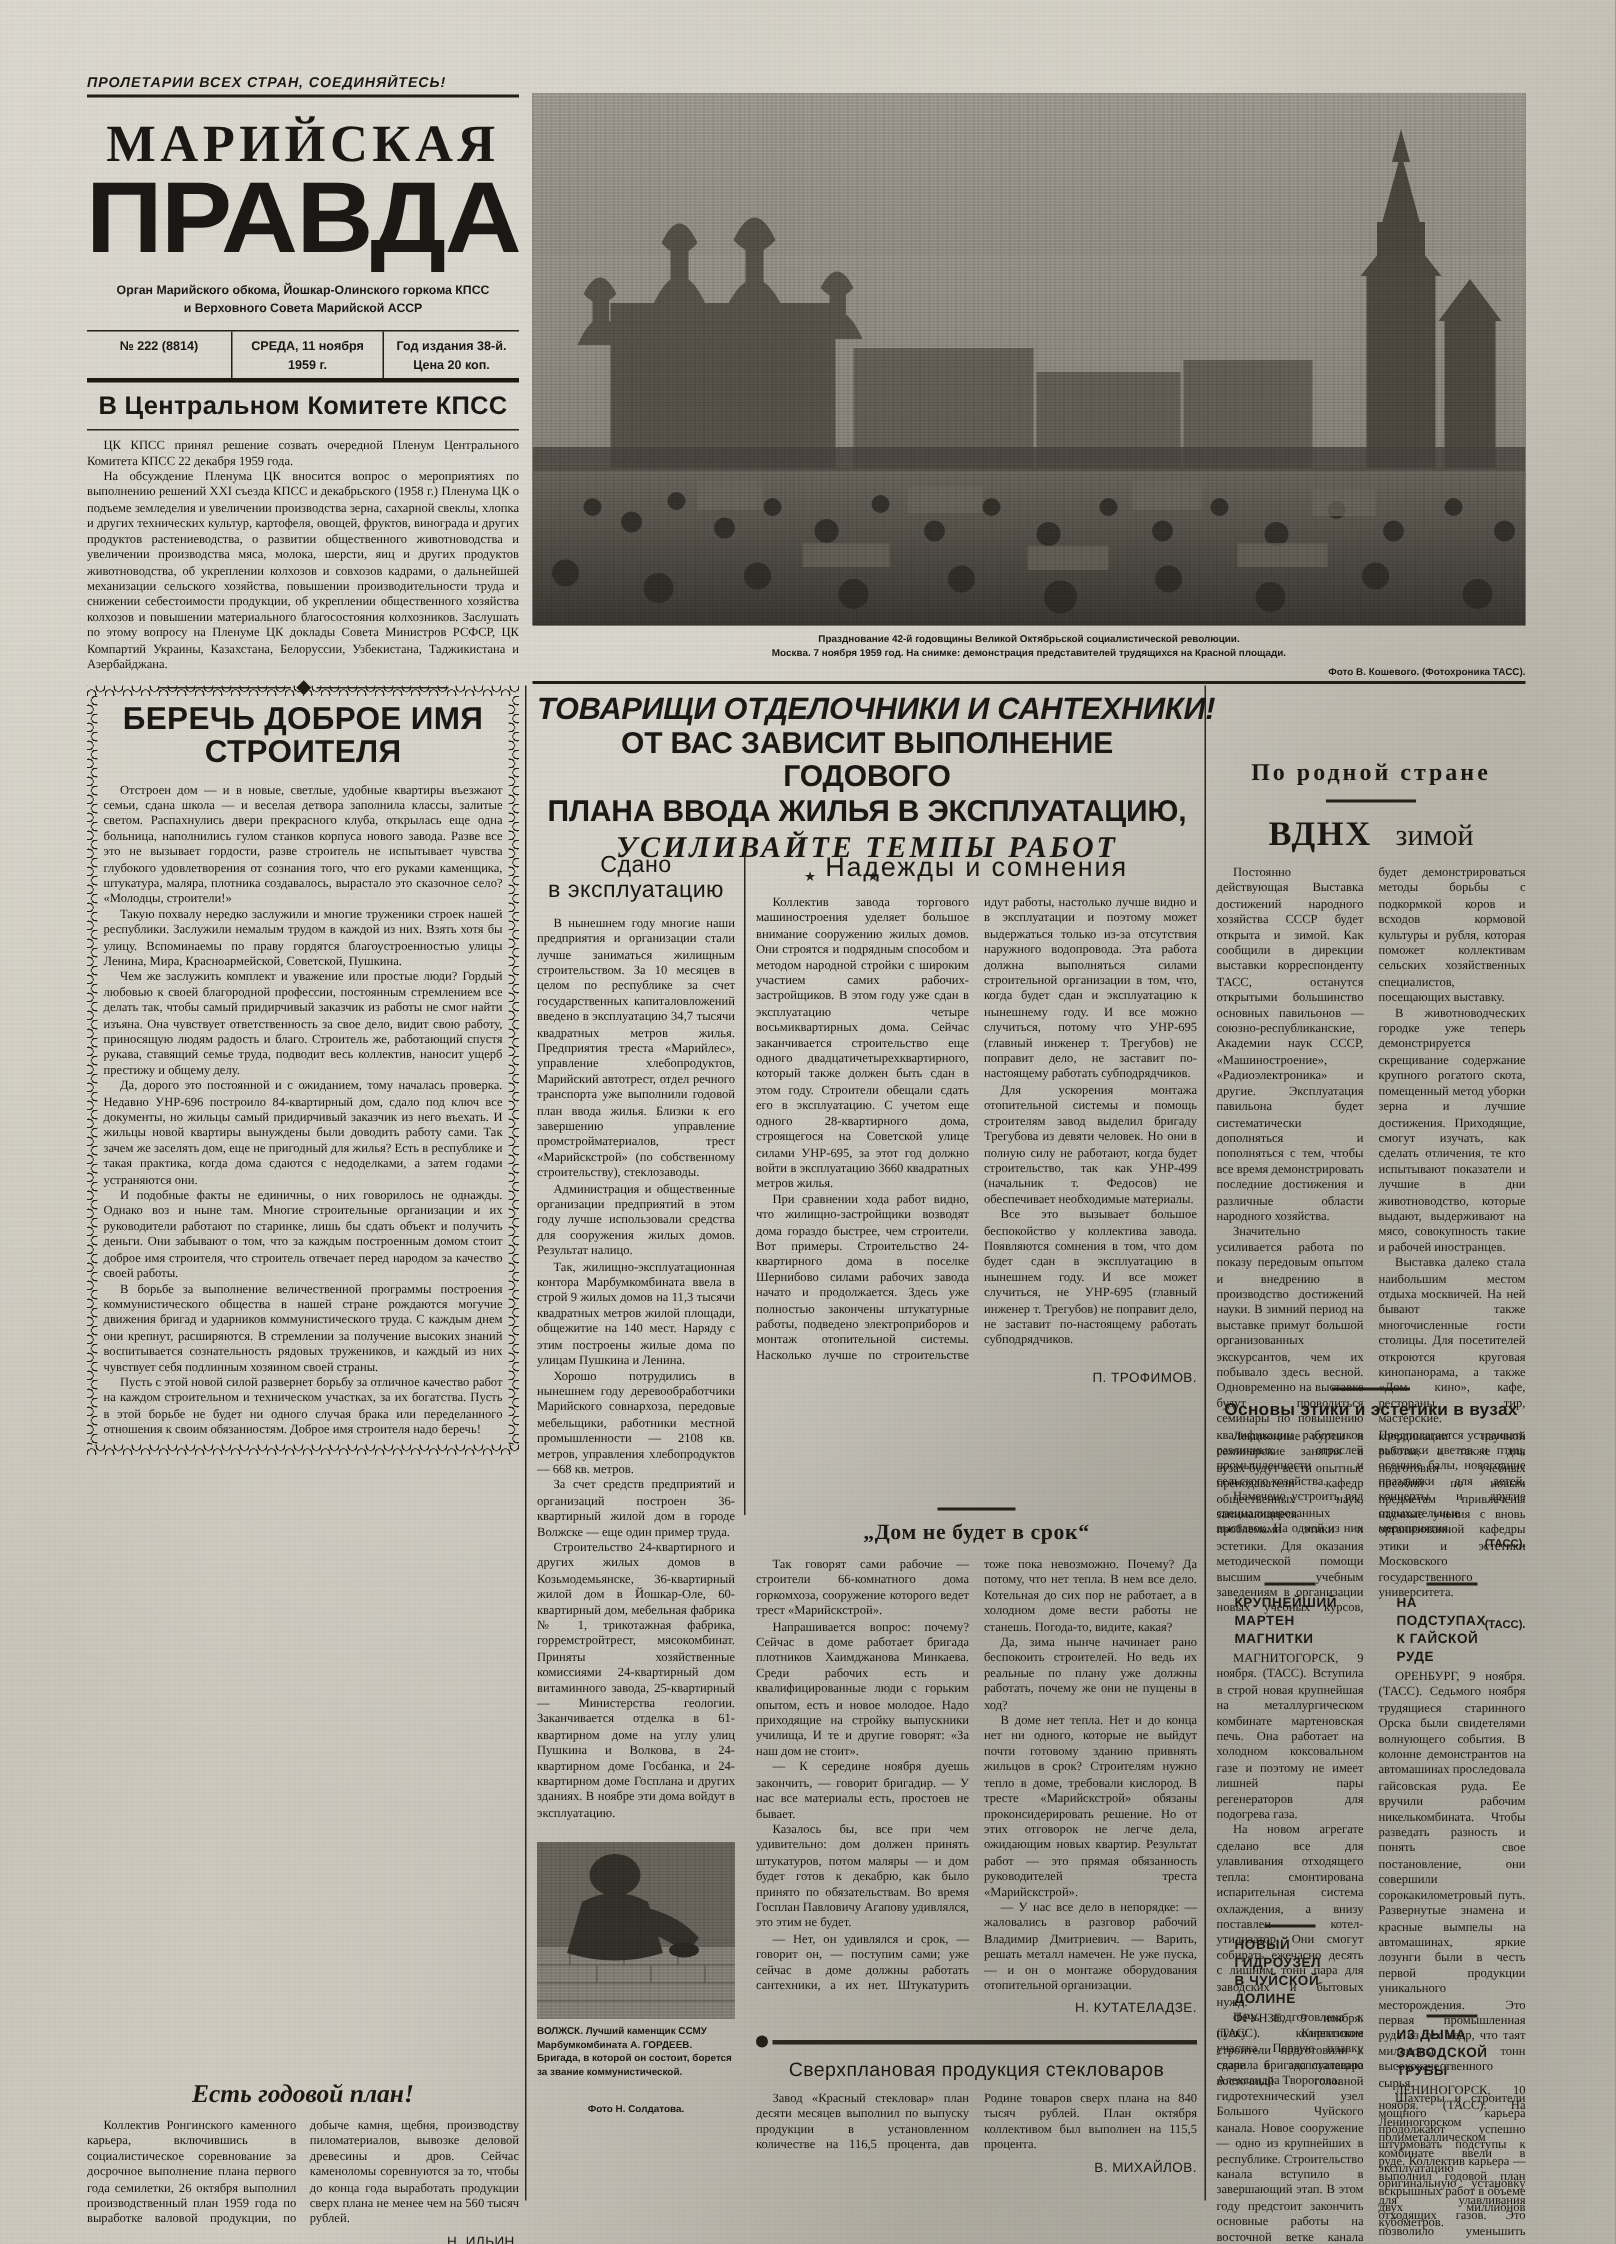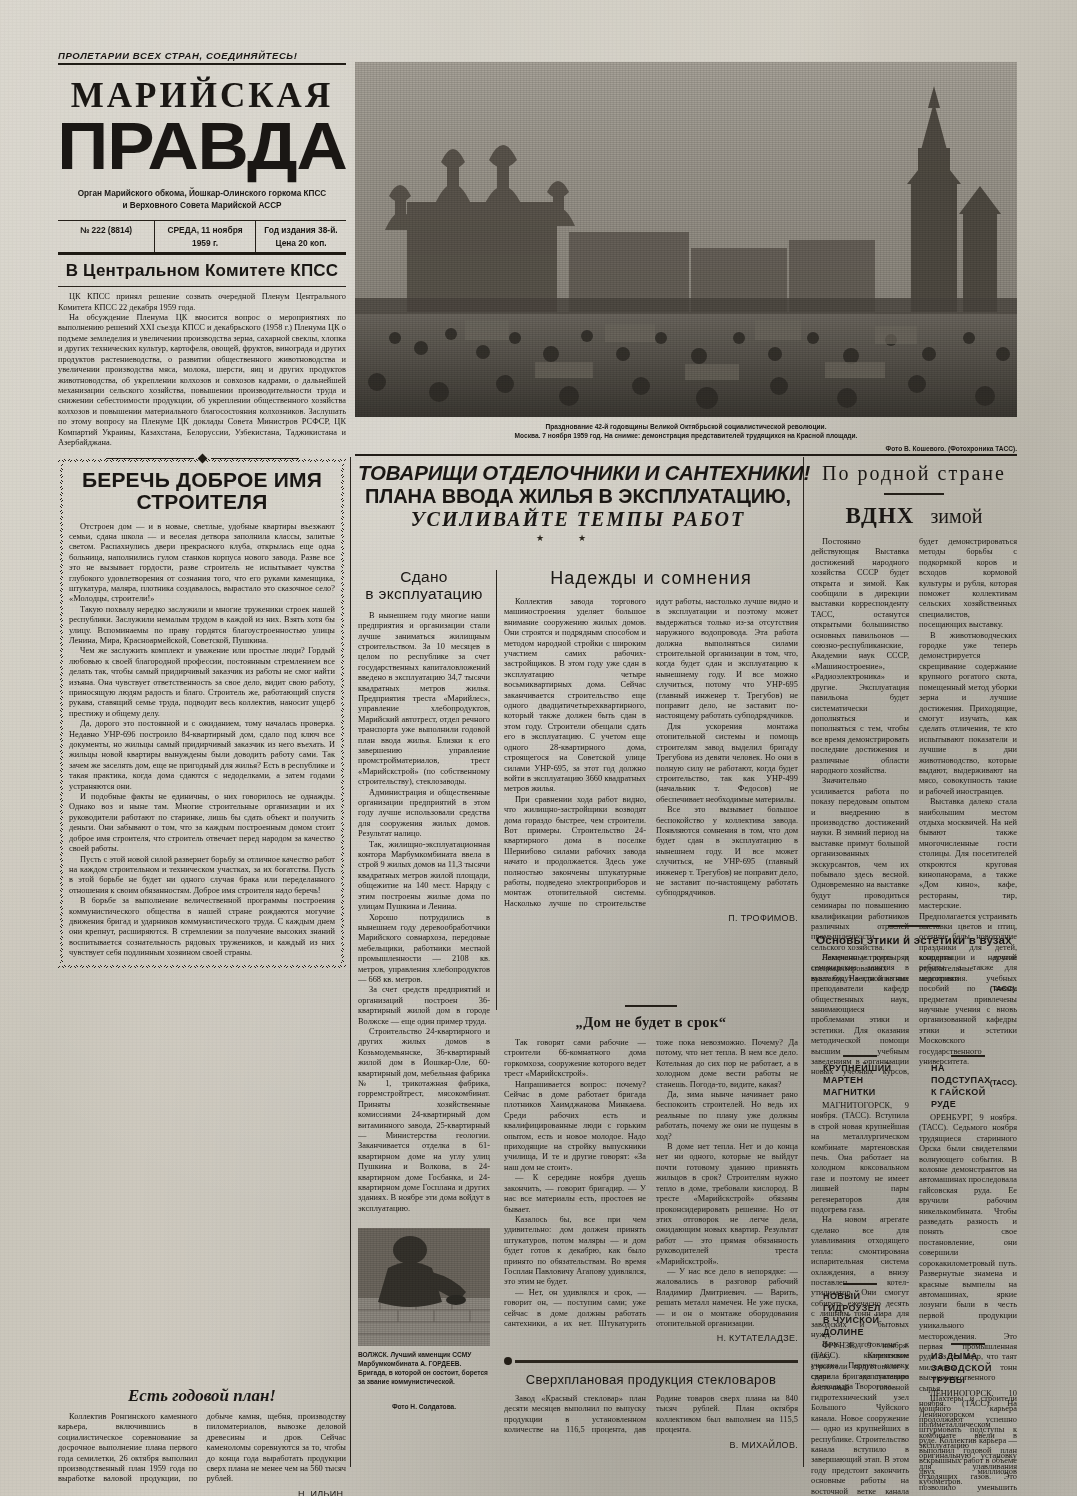--- a/index.html
+++ b/index.html
@@ -250,42 +250,43 @@
         <div class="wave-v"></div>
         <div style="flex:1;padding:5px 4px 4px;">
           <div class="bigtitle">БЕРЕЧЬ ДОБРОЕ ИМЯ</div>
           <div class="bigtitle">СТРОИТЕЛЯ</div>
           <div class="body" style="margin-top:8px;">
             <p>Отстроен дом — и в новые, светлые, удобные квартиры въезжают семьи, сдана школа — и веселая детвора заполнила классы, залитые светом. Распахнулись двери прекрасного клуба, открылась еще одна больница, наполнились гулом станков корпуса нового завода. Разве все это не вызывает гордости, разве строитель не испытывает чувства глубокого удовлетворения от сознания того, что его руками каменщика, штукатура, маляра, плотника создавалось, вырастало это сказочное село? «Молодцы, строители!»</p>
             <p>Такую похвалу нередко заслужили и многие труженики строек нашей республики. Заслужили немалым трудом в каждой из них. Взять хотя бы улицу. Вспоминаемы по праву гордятся благоустроенностью улицы Ленина, Мира, Красноармейской, Советской, Пушкина.</p>
             <p>Чем же заслужить комплект и уважение или простые люди? Гордый любовью к своей благородной профессии, постоянным стремлением все делать так, чтобы самый придирчивый заказчик из работы не смог найти изъяна. Она чувствует ответственность за свое дело, видит свою работу, приносящую людям радость и благо. Строитель же, работающий спустя рукава, ставящий семье труда, подводит весь коллектив, наносит ущерб престижу и общему делу.</p>
             <p>Да, дорого это постоянной и с ожиданием, тому началась проверка. Недавно УНР-696 построило 84-квартирный дом, сдало под ключ все документы, но жильцы самый придирчивый заказчик из него въехать. И жильцы новой квартиры вынуждены были доводить работу сами. Так зачем же заселять дом, еще не пригодный для жилья? Есть в республике и такая практика, когда дома сдаются с недоделками, а затем годами устраняются они.</p>
             <p>И подобные факты не единичны, о них говорилось не однажды. Однако воз и ныне там. Многие строительные организации и их руководители работают по старинке, лишь бы сдать объект и получить деньги. Они забывают о том, что за каждым построенным домом стоит доброе имя строителя, что строитель отвечает перед народом за качество своей работы.</p>
+            <p>В борьбе за выполнение величественной программы построения коммунистического общества в нашей стране рождаются могучие движения бригад и ударников коммунистического труда. С каждым днем они крепнут, расширяются. В стремлении за получение высоких знаний воспитывается сознательность рядовых тружеников, и каждый из них чувствует себя подлинным хозяином своей страны.</p>
             <p>Пусть с этой новой силой развернет борьбу за отличное качество работ на каждом строительном и техническом участках, за их богатства. Пусть в этой борьбе не будет ни одного случая брака или переделанного отношения к своим обязанностям. Доброе имя строителя надо беречь!</p>
-            <p>В борьбе за выполнение величественной программы построения коммунистического общества в нашей стране рождаются могучие движения бригад и ударников коммунистического труда. С каждым днем они крепнут, расширяются. В стремлении за получение высоких знаний воспитывается сознательность рядовых тружеников, и каждый из них чувствует себя подлинным хозяином своей страны.</p>
           </div>
         </div>
         <div class="wave-v"></div>
       </div>
       <div class="wave"></div>
     </div>
 
     <div style="position:absolute;left:0;top:1336px;width:288px;">
       <div class="h-serif" style="font-style:italic;font-size:17px;text-align:center;margin-bottom:6px;">Есть годовой план!</div>
       <div class="body" style="column-count:2;column-gap:9px;">
         <p>Коллектив Ронгинского каменного карьера, включившись в социалистическое соревнование за досрочное выполнение плана первого года семилетки, 26 октября выполнил производственный план 1959 года по выработке валовой продукции, по добыче камня, щебня, производству пиломатериалов, вывозке деловой древесины и дров. Сейчас каменоломы соревнуются за то, чтобы до конца года выработать продукции сверх плана не менее чем на 560 тысяч рублей.</p>
       </div>
       <div class="byline">Н. ИЛЬИН.</div>
     </div>
 
     <div class="colrule" style="left:292px;top:407px;height:1010px;"></div>
     <div class="colrule" style="left:745px;top:407px;height:1010px;"></div>
 
     <div id="banner" style="position:absolute;left:300px;top:412px;width:440px;">
       <div class="b1">ТОВАРИЩИ ОТДЕЛОЧНИКИ И САНТЕХНИКИ!</div>
+      <div class="b2">ОТ ВАС ЗАВИСИТ ВЫПОЛНЕНИЕ ГОДОВОГО</div>
       <div class="b2">ПЛАНА ВВОДА ЖИЛЬЯ В ЭКСПЛУАТАЦИЮ,</div>
       <div class="b3">УСИЛИВАЙТЕ ТЕМПЫ РАБОТ</div>
       <div class="stars">★★</div>
     </div>
 
     <div style="position:absolute;left:300px;top:518px;width:132px;">
       <div class="sub-sans">Сдано</div>
       <div class="sub-sans">в эксплуатацию</div>
       <div class="body" style="margin-top:8px;">
         <p>В нынешнем году многие наши предприятия и организации стали лучше заниматься жилищным строительством. За 10 месяцев в целом по республике за счет государственных капиталовложений введено в эксплуатацию 34,7 тысячи квадратных метров жилья. Предприятия треста «Марийлес», управление хлебопродуктов, Марийский автотрест, отдел речного транспорта уже выполнили годовой план ввода жилья. Близки к его завершению управление промстройматериалов, трест «Марийскстрой» (по собственному строительству), стеклозаводы.</p>
@@ -359,21 +360,21 @@
           <i></i>
         </div>
       <div class="h-sans" style="font-size:13px;text-align:center;font-weight:400;letter-spacing:.3px;">Сверхплановая продукция стекловаров</div>
       <div class="body" style="column-count:2;column-gap:10px;margin-top:7px;">
         <p>Завод «Красный стекловар» план десяти месяцев выполнил по выпуску продукции в установленном количестве на 116,5 процента, дав Родине товаров сверх плана на 840 тысяч рублей. План октября коллективом был выполнен на 115,5 процента.</p>
       </div>
       <div class="byline">В. МИХАЙЛОВ.</div>
     </div>
 
     <div style="position:absolute;left:753px;top:412px;width:206px;">
-      <div class="h-serif" style="font-size:20px;text-align:center;letter-spacing:2px;font-weight:400;">По родной стране</div>
+      <div class="h-serif" style="font-size:16px;text-align:center;letter-spacing:2px;font-weight:700;margin-top:45px;">По родной стране</div>
       <div class="shortrule" style="width:60px;height:2px;margin:8px auto;"></div>
       <div style="text-align:center;">
         <span class="h-serif" style="font-size:23px;letter-spacing:1px;">ВДНХ</span>
         <span class="h-serif" style="font-size:20px;font-weight:400;margin-left:12px;">зимой</span>
       </div>
       <div class="body" style="column-count:2;column-gap:10px;margin-top:8px;">
         <p>Постоянно действующая Выставка достижений народного хозяйства СССР будет открыта и зимой. Как сообщили в дирекции выставки корреспонденту ТАСС, останутся открытыми большинство основных павильонов — союзно-республиканские, Академии наук СССР, «Машиностроение», «Радиоэлектроника» и другие. Эксплуатация павильона будет систематически дополняться и пополняться с тем, чтобы все время демонстрировать последние достижения и различные области народного хозяйства.</p>
         <p>Значительно усиливается работа по показу передовым опытом и внедрению в производство достижений науки. В зимний период на выставке примут большой организованных экскурсантов, чем их побывало здесь весной. Одновременно на выставке будут проводиться семинары по повышению квалификации работников различных отраслей промышленности и сельского хозяйства.</p>
         <p>Намечено устроить ряд специализированных выставок. На одной из них будет демонстрироваться методы борьбы с подкормкой коров и всходов кормовой культуры и рубля, которая поможет коллективам сельских хозяйственных специалистов, посещающих выставку.</p>
         <p>В животноводческих городке уже теперь демонстрируется скрещивание содержание крупного рогатого скота, помещенный метод уборки зерна и лучшие достижения. Приходящие, смогут изучать, как сделать отличения, те кто испытывают показатели и лучшие в дни животноводство, которые выдают, выдерживают на мясо, совокупность такие и рабочей иностранцев.</p>

